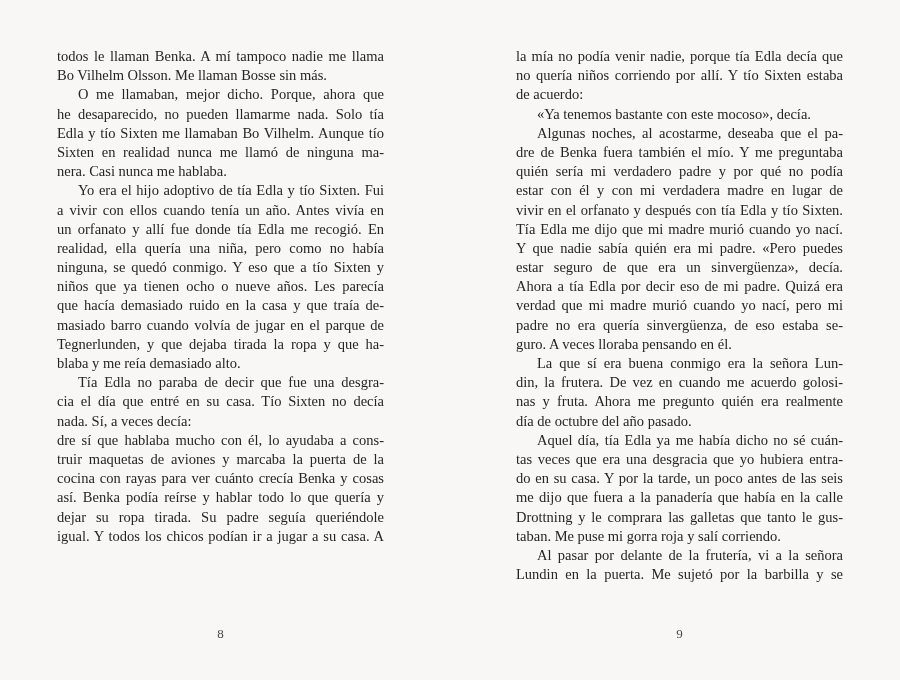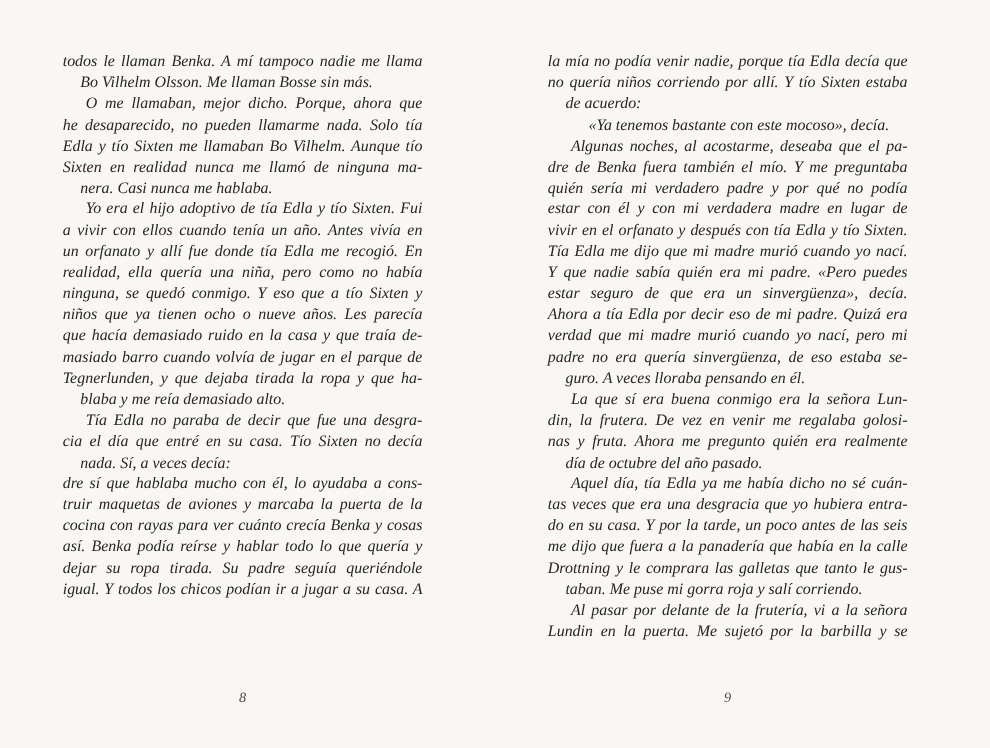--- a/index.html
+++ b/index.html
@@ -16,43 +16,42 @@
   .spread {
     position: relative;
     width: 900px;
     height: 680px;
   }
   .page {
     position: absolute;
     top: 0;
     width: 450px;
     height: 492px;
-    font-style: italic;
   }
   .page-left  { left: 0; }
-  .page-right { left: 432px; }
+  .page-right { left: 450px; }
 
   .textblock {
     position: absolute;
     top: 47px;
     width: 327px;
     color: var(--ink, #262523);
     font-size: 14.5px;
     line-height: 19.2px;
   }
   .page-left  .textblock { left: 57px; }
   .page-right .textblock { left: 66px; }
 
   .line {
     height: 19.2px;
     text-align: justify;
     text-align-last: justify;
     white-space: normal;
   }
-  .line.end    { text-align-last: left; margin-left: 16px; }
+  .line.end    { text-align-last: left; }
   .line.indent { text-indent: 21px; }
 
   .pagenum {
     position: absolute;
     top: 626px;
     width: 327px;
     text-align: center;
     font-size: 13px;
     color: var(--page_number, #4a4947);
   }
@@ -108,21 +107,21 @@
         <div class="line">estar con él y con mi verdadera madre en lugar de</div>
         <div class="line">vivir en el orfanato y después con tía Edla y tío Sixten.</div>
         <div class="line">Tía Edla me dijo que mi madre murió cuando yo nací.</div>
         <div class="line">Y que nadie sabía quién era mi padre. «Pero puedes</div>
         <div class="line">estar seguro de que era un sinvergüenza», decía.</div>
         <div class="line">Ahora a tía Edla por decir eso de mi padre. Quizá era</div>
         <div class="line">verdad que mi madre murió cuando yo nací, pero mi</div>
         <div class="line">padre no era quería sinvergüenza, de eso estaba se-</div>
         <div class="line end">guro. A veces lloraba pensando en él.</div>
         <div class="line indent">La que sí era buena conmigo era la señora Lun-</div>
-        <div class="line">din, la frutera. De vez en venir me regalaba golosi-</div>
+        <div class="line">din, la frutera. De vez en cuando me acuerdo golosi-</div>
         <div class="line">nas y fruta. Ahora me pregunto quién era realmente</div>
         <div class="line end">día de octubre del año pasado.</div>
         <div class="line indent">Aquel día, tía Edla ya me había dicho no sé cuán-</div>
         <div class="line">tas veces que era una desgracia que yo hubiera entra-</div>
         <div class="line">do en su casa. Y por la tarde, un poco antes de las seis</div>
         <div class="line">me dijo que fuera a la panadería que había en la calle</div>
         <div class="line">Drottning y le comprara las galletas que tanto le gus-</div>
         <div class="line end">taban. Me puse mi gorra roja y salí corriendo.</div>
         <div class="line indent">Al pasar por delante de la frutería, vi a la señora</div>
         <div class="line">Lundin en la puerta. Me sujetó por la barbilla y se</div>

